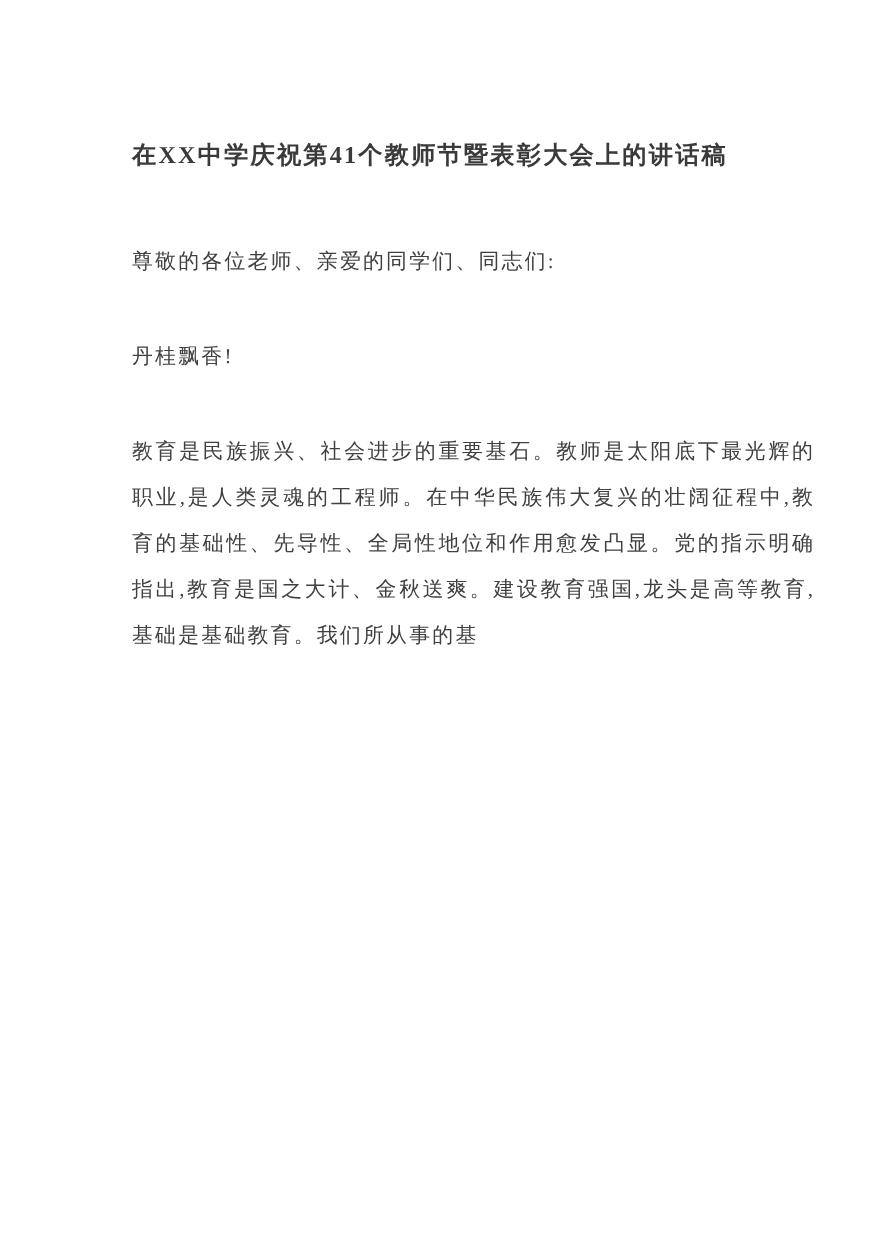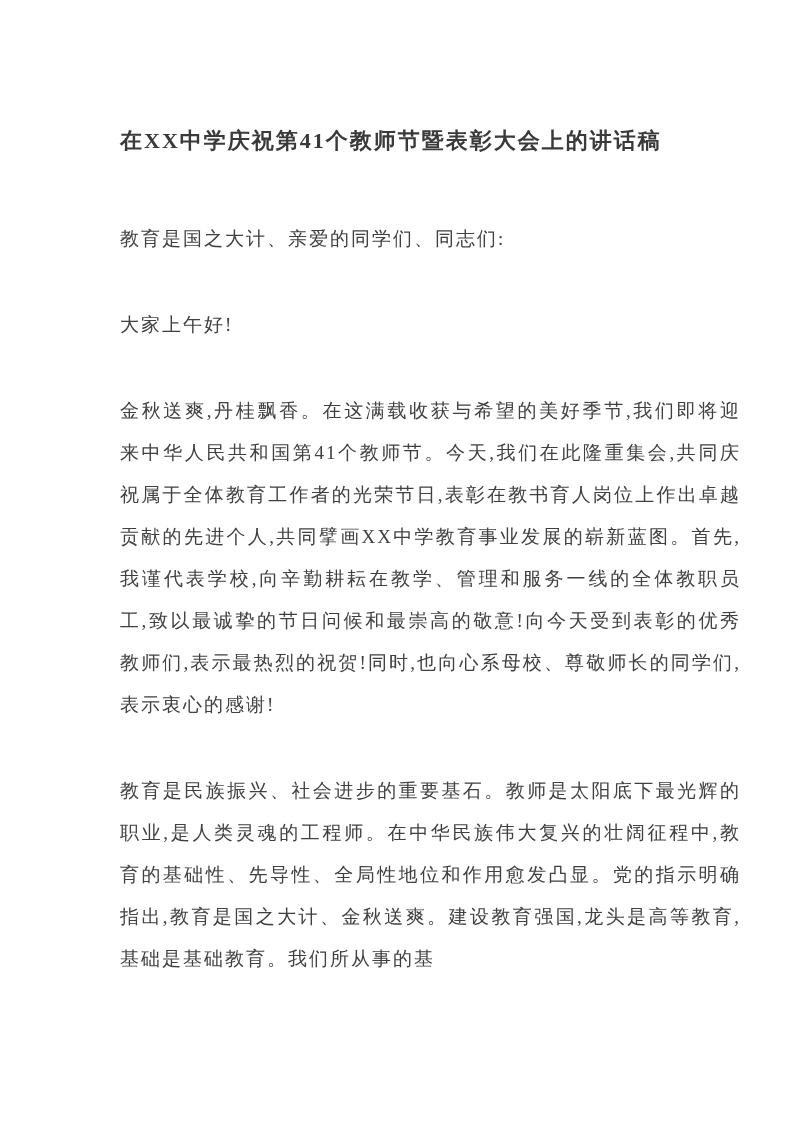--- a/index.html
+++ b/index.html
@@ -41,20 +41,19 @@
     color: #404040;
     word-break: break-all;
   }
 </style>
 </head>
 <body>
 
 <div class="page">
   <h1 class="doc-title">在XX中学庆祝第41个教师节暨表彰大会上的讲话稿</h1>
 
-  <p class="para">教育是国之大计、亲爱的同学们、同志们:</p>
+  <p class="para">尊敬的各位老师、亲爱的同学们、同志们:</p>
 
-  <p class="para">大家上午好!</p>
+  <p class="para">丹桂飘香!</p>
 
-  <p class="para">金秋送爽,丹桂飘香。在这满载收获与希望的美好季节,我们即将迎来中华人民共和国第41个教师节。今天,我们在此隆重集会,共同庆祝属于全体教育工作者的光荣节日,表彰在教书育人岗位上作出卓越贡献的先进个人,共同擘画XX中学教育事业发展的崭新蓝图。首先,我谨代表学校,向辛勤耕耘在教学、管理和服务一线的全体教职员工,致以最诚挚的节日问候和最崇高的敬意!向今天受到表彰的优秀教师们,表示最热烈的祝贺!同时,也向心系母校、尊敬师长的同学们,表示衷心的感谢!</p>
 
   <p class="para">教育是民族振兴、社会进步的重要基石。教师是太阳底下最光辉的职业,是人类灵魂的工程师。在中华民族伟大复兴的壮阔征程中,教育的基础性、先导性、全局性地位和作用愈发凸显。党的指示明确指出,教育是国之大计、金秋送爽。建设教育强国,龙头是高等教育,基础是基础教育。我们所从事的基</p>
 </div>
 
 </body></html>

